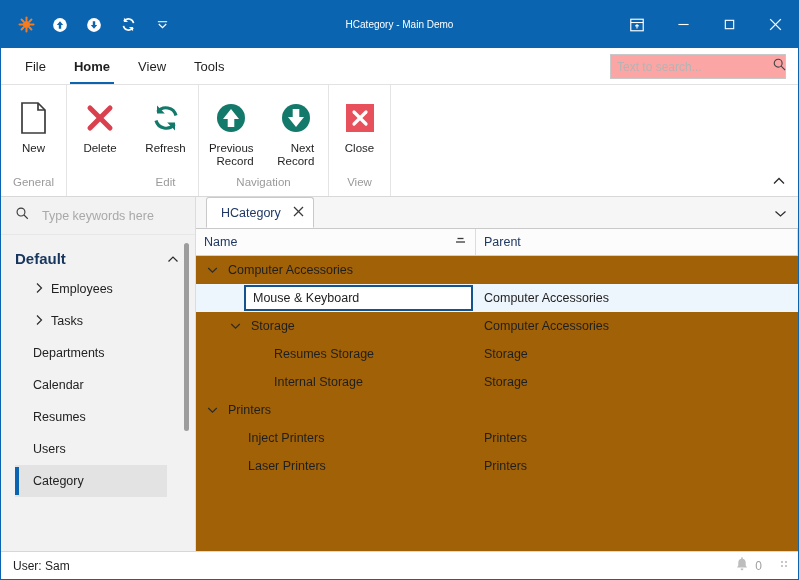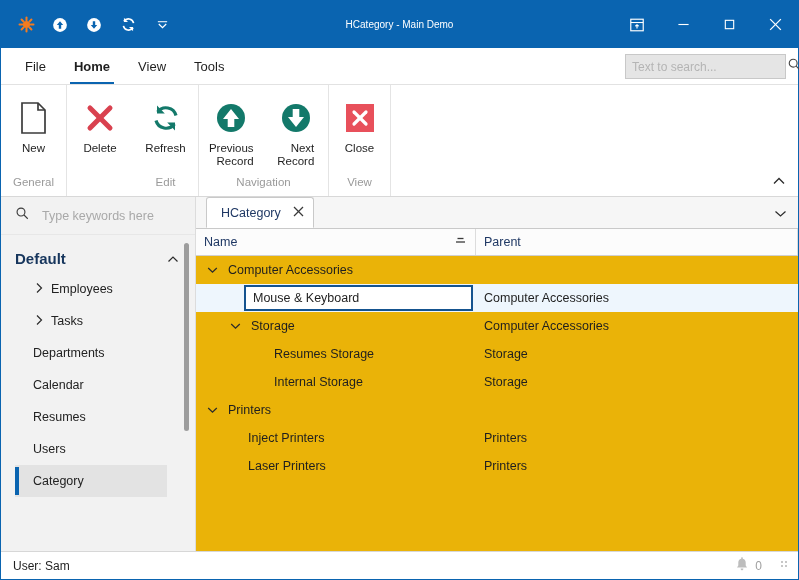--- a/index.html
+++ b/index.html
@@ -67,23 +67,23 @@
   }
   .rtab.active { font-weight: bold; }
   .rtab.active::after {
     content: ""; position: absolute;
     left: 10px; right: 10px; bottom: 0; height: 2.5px;
     background: #0a64b0;
   }
   .rtab:first-child { margin-left: 10px; }
   .searchbox {
     position: absolute; right: 12px; top: 6px;
-    width: 161px; height: 25px;
+    width: 176px; height: 25px;
     border: 1px solid #c8c8c8;
-    background: #e5e5e5;
+    background: #fca5a5;
     display: flex; align-items: center;
     padding: 0 4px 0 6px;
   }
   .searchbox input {
     border: none; outline: none; flex: 1;
     font-size: 12px; font-family: "Liberation Sans", sans-serif;
     color: #333;
     background: transparent;
   }
   .searchbox input::placeholder { color: #b4b4b4; }
@@ -218,21 +218,21 @@
   .gh {
     display: flex; align-items: center;
     font-size: 12.5px; color: #1f3864;
     padding: 0 8px;
     border-right: 1px solid #dcdcdc;
     cursor: pointer;
   }
   .gh.name { width: 280px; min-width: 280px; }
   .gh.parent { flex: 1; }
   .gh .filt { margin-left: auto; }
-  .grid-body { flex: 1; overflow: hidden; background: #eab308; }
+  .grid-body { flex: 1; overflow: hidden; background: #a16207; }
   .grow { height: 28px; display: flex; align-items: center; font-size: 12.5px; color: #1f1f1f; }
   .grow.sel { background: #eef6fd; }
   .gcell-name { width: 280px; min-width: 280px; display: flex; align-items: center; height: 100%; position: relative; }
   .gcell-parent { flex: 1; padding-left: 8px; }
   .twisty {
     width: 16px; height: 16px;
     display: flex; align-items: center; justify-content: center;
     cursor: pointer; flex-shrink: 0;
   }
   .editbox {

